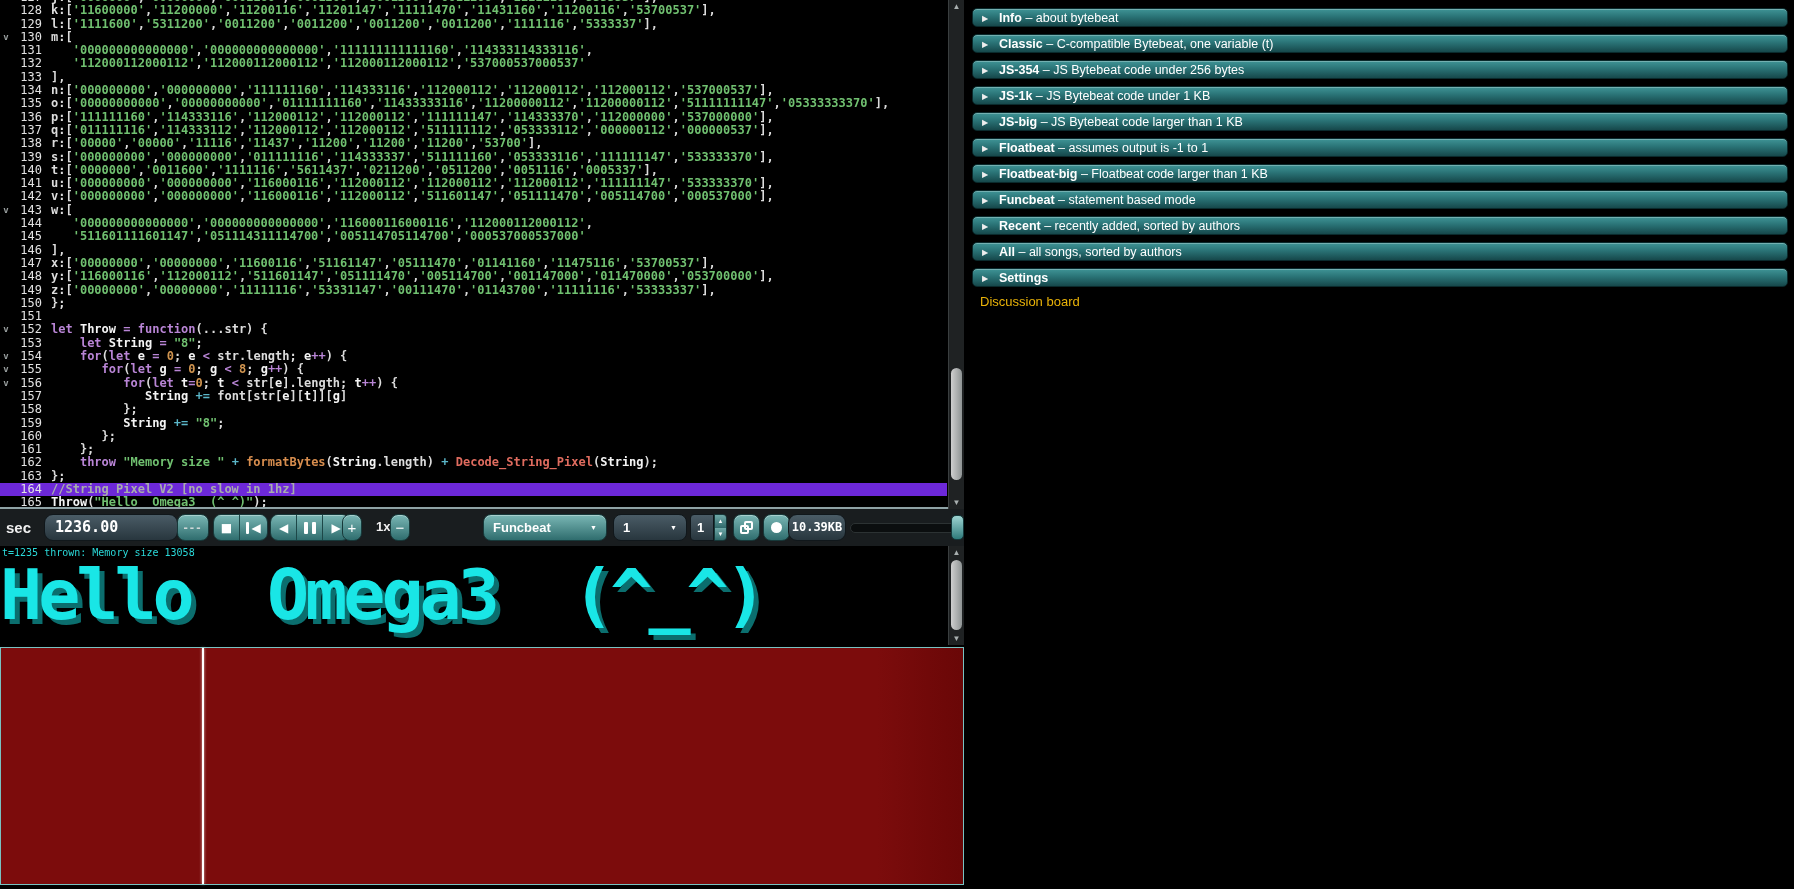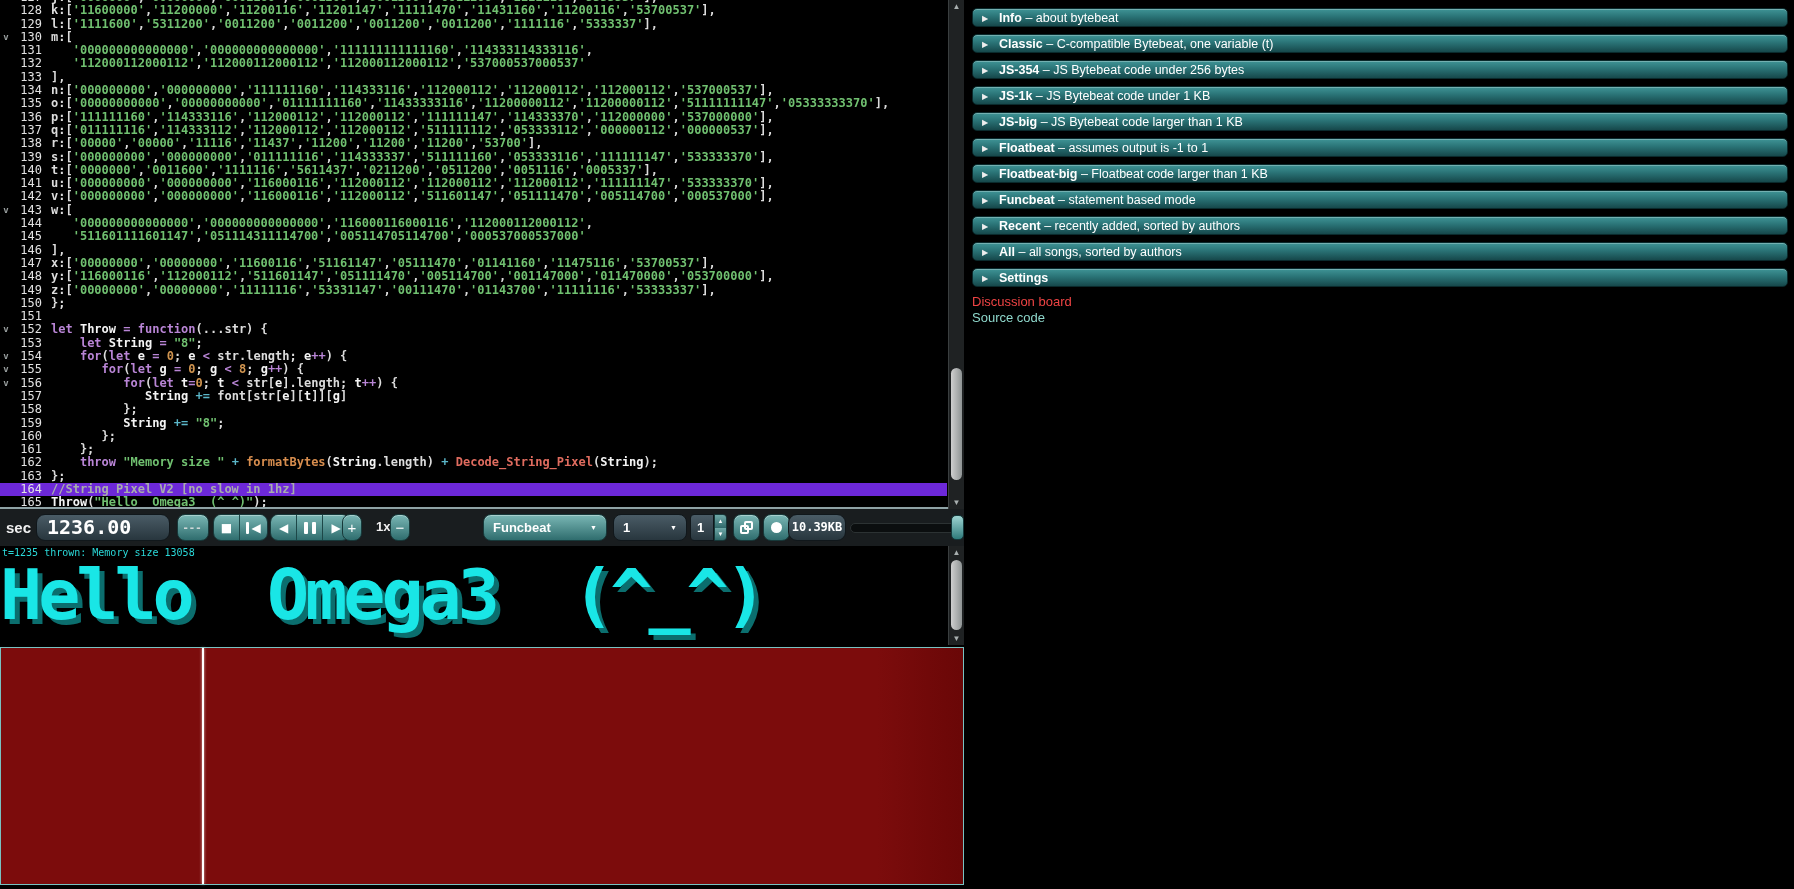--- a/index.html
+++ b/index.html
@@ -46,23 +46,23 @@
   .vs-thumb { position:absolute; left:2px; width:11px; border-radius:6px;
               background:linear-gradient(90deg,#cfcfcf,#8f9494); }
 
   
   .controls { position:absolute; left:0; top:509px; width:964px; height:37px;
               background:#191d1f; }
   .controls .sec { position:absolute; left:6px; top:10px; color:#f0f0f0;
                    font-weight:bold; font-size:15px; }
   .pill-dark { background:linear-gradient(180deg,#4a5c66,#28363e);
                border:1px solid #10171b; border-radius:9px; color:#fff; }
-  .time { position:absolute; left:36px; top:5px; width:134px; height:27px;
+  .time { position:absolute; left:44px; top:5px; width:134px; height:27px;
           font-family:"DejaVu Sans Mono", monospace; font-weight:bold;
-          font-size:20px; line-height:25px; padding-left:10px; }
+          font-size:15px; line-height:25px; padding-left:10px; }
   .tbtn { position:absolute; top:5px; height:27px;
           background:linear-gradient(180deg,#7ab7b5,#2f6d6e);
           border:1px solid #17393a; border-radius:8px; color:#fff;
           box-shadow:inset 0 1px 0 rgba(255,255,255,.35);
           display:flex; align-items:center; justify-content:center;
           font-size:13px; cursor:pointer; }
   .btn-group { position:absolute; top:5px; height:27px; display:flex;
                border-radius:8px; overflow:hidden; border:1px solid #17393a; }
   .btn-group .gbtn { height:100%; background:linear-gradient(180deg,#7ab7b5,#2f6d6e);
                      box-shadow:inset 0 1px 0 rgba(255,255,255,.35);
@@ -132,21 +132,21 @@
   .section { position:relative; width:816px; height:19px; margin-bottom:7px;
              border-radius:5px; border:1px solid #0a2browse2c;
              border:1px solid #0a2a2c;
              background:linear-gradient(180deg,#3f9496 0%,#2a7376 45%,#16484b 100%);
              box-shadow:inset 0 1px 0 rgba(255,255,255,.28);
              color:#fff; font-size:12.5px; line-height:19px; cursor:pointer; }
   .section .arr { position:absolute; left:9px; top:0; font-size:8px; color:#eee; }
   .section .txt { position:absolute; left:26px; top:0; white-space:pre; }
   .section .nm { font-weight:bold; }
   .plink { display:block; font-size:13px; line-height:16px; cursor:pointer; }
-  .plink.l1 { color:#ef4444; margin-top:7px; }
+  .plink.l1 { color:#eab308; margin-top:7px;margin-left:8px; }
   .plink.l2 { color:#8fd8cc; }
 </style>
 </head>
 <body>
 
 <div id="app">
   <div class="left">
 
     <div class="editor">
       <div class="ed-inner" id="ed-inner"><div class="row"><span class="fold"></span><span class="ln">127</span><span class="code"><span class="tk-pl">j:[</span><span class="tk-st">'0000000'</span><span class="tk-pl">,</span><span class="tk-st">'0000000'</span><span class="tk-pl">,</span><span class="tk-st">'0001160'</span><span class="tk-pl">,</span><span class="tk-st">'0001200'</span><span class="tk-pl">,</span><span class="tk-st">'0001200'</span><span class="tk-pl">,</span><span class="tk-st">'0011200'</span><span class="tk-pl">,</span><span class="tk-st">'1111116'</span><span class="tk-pl">,</span><span class="tk-st">'5333337'</span><span class="tk-pl">],</span></span></div><div class="row"><span class="fold"></span><span class="ln">128</span><span class="code"><span class="tk-pl">k:[</span><span class="tk-st">'11600000'</span><span class="tk-pl">,</span><span class="tk-st">'11200000'</span><span class="tk-pl">,</span><span class="tk-st">'11200116'</span><span class="tk-pl">,</span><span class="tk-st">'11201147'</span><span class="tk-pl">,</span><span class="tk-st">'11111470'</span><span class="tk-pl">,</span><span class="tk-st">'11431160'</span><span class="tk-pl">,</span><span class="tk-st">'11200116'</span><span class="tk-pl">,</span><span class="tk-st">'53700537'</span><span class="tk-pl">],</span></span></div><div class="row"><span class="fold"></span><span class="ln">129</span><span class="code"><span class="tk-pl">l:[</span><span class="tk-st">'1111600'</span><span class="tk-pl">,</span><span class="tk-st">'5311200'</span><span class="tk-pl">,</span><span class="tk-st">'0011200'</span><span class="tk-pl">,</span><span class="tk-st">'0011200'</span><span class="tk-pl">,</span><span class="tk-st">'0011200'</span><span class="tk-pl">,</span><span class="tk-st">'0011200'</span><span class="tk-pl">,</span><span class="tk-st">'1111116'</span><span class="tk-pl">,</span><span class="tk-st">'5333337'</span><span class="tk-pl">],</span></span></div><div class="row"><span class="fold">v</span><span class="ln">130</span><span class="code"><span class="tk-pl">m:[</span></span></div><div class="row"><span class="fold"></span><span class="ln">131</span><span class="code"><span class="tk-pl">   </span><span class="tk-st">'000000000000000'</span><span class="tk-pl">,</span><span class="tk-st">'000000000000000'</span><span class="tk-pl">,</span><span class="tk-st">'111111111111160'</span><span class="tk-pl">,</span><span class="tk-st">'114333114333116'</span><span class="tk-pl">,</span></span></div><div class="row"><span class="fold"></span><span class="ln">132</span><span class="code"><span class="tk-pl">   </span><span class="tk-st">'112000112000112'</span><span class="tk-pl">,</span><span class="tk-st">'112000112000112'</span><span class="tk-pl">,</span><span class="tk-st">'112000112000112'</span><span class="tk-pl">,</span><span class="tk-st">'537000537000537'</span></span></div><div class="row"><span class="fold"></span><span class="ln">133</span><span class="code"><span class="tk-pl">],</span></span></div><div class="row"><span class="fold"></span><span class="ln">134</span><span class="code"><span class="tk-pl">n:[</span><span class="tk-st">'000000000'</span><span class="tk-pl">,</span><span class="tk-st">'000000000'</span><span class="tk-pl">,</span><span class="tk-st">'111111160'</span><span class="tk-pl">,</span><span class="tk-st">'114333116'</span><span class="tk-pl">,</span><span class="tk-st">'112000112'</span><span class="tk-pl">,</span><span class="tk-st">'112000112'</span><span class="tk-pl">,</span><span class="tk-st">'112000112'</span><span class="tk-pl">,</span><span class="tk-st">'537000537'</span><span class="tk-pl">],</span></span></div><div class="row"><span class="fold"></span><span class="ln">135</span><span class="code"><span class="tk-pl">o:[</span><span class="tk-st">'00000000000'</span><span class="tk-pl">,</span><span class="tk-st">'00000000000'</span><span class="tk-pl">,</span><span class="tk-st">'01111111160'</span><span class="tk-pl">,</span><span class="tk-st">'11433333116'</span><span class="tk-pl">,</span><span class="tk-st">'11200000112'</span><span class="tk-pl">,</span><span class="tk-st">'11200000112'</span><span class="tk-pl">,</span><span class="tk-st">'51111111147'</span><span class="tk-pl">,</span><span class="tk-st">'05333333370'</span><span class="tk-pl">],</span></span></div><div class="row"><span class="fold"></span><span class="ln">136</span><span class="code"><span class="tk-pl">p:[</span><span class="tk-st">'111111160'</span><span class="tk-pl">,</span><span class="tk-st">'114333116'</span><span class="tk-pl">,</span><span class="tk-st">'112000112'</span><span class="tk-pl">,</span><span class="tk-st">'112000112'</span><span class="tk-pl">,</span><span class="tk-st">'111111147'</span><span class="tk-pl">,</span><span class="tk-st">'114333370'</span><span class="tk-pl">,</span><span class="tk-st">'112000000'</span><span class="tk-pl">,</span><span class="tk-st">'537000000'</span><span class="tk-pl">],</span></span></div><div class="row"><span class="fold"></span><span class="ln">137</span><span class="code"><span class="tk-pl">q:[</span><span class="tk-st">'011111116'</span><span class="tk-pl">,</span><span class="tk-st">'114333112'</span><span class="tk-pl">,</span><span class="tk-st">'112000112'</span><span class="tk-pl">,</span><span class="tk-st">'112000112'</span><span class="tk-pl">,</span><span class="tk-st">'511111112'</span><span class="tk-pl">,</span><span class="tk-st">'053333112'</span><span class="tk-pl">,</span><span class="tk-st">'000000112'</span><span class="tk-pl">,</span><span class="tk-st">'000000537'</span><span class="tk-pl">],</span></span></div><div class="row"><span class="fold"></span><span class="ln">138</span><span class="code"><span class="tk-pl">r:[</span><span class="tk-st">'00000'</span><span class="tk-pl">,</span><span class="tk-st">'00000'</span><span class="tk-pl">,</span><span class="tk-st">'11116'</span><span class="tk-pl">,</span><span class="tk-st">'11437'</span><span class="tk-pl">,</span><span class="tk-st">'11200'</span><span class="tk-pl">,</span><span class="tk-st">'11200'</span><span class="tk-pl">,</span><span class="tk-st">'11200'</span><span class="tk-pl">,</span><span class="tk-st">'53700'</span><span class="tk-pl">],</span></span></div><div class="row"><span class="fold"></span><span class="ln">139</span><span class="code"><span class="tk-pl">s:[</span><span class="tk-st">'000000000'</span><span class="tk-pl">,</span><span class="tk-st">'000000000'</span><span class="tk-pl">,</span><span class="tk-st">'011111116'</span><span class="tk-pl">,</span><span class="tk-st">'114333337'</span><span class="tk-pl">,</span><span class="tk-st">'511111160'</span><span class="tk-pl">,</span><span class="tk-st">'053333116'</span><span class="tk-pl">,</span><span class="tk-st">'111111147'</span><span class="tk-pl">,</span><span class="tk-st">'533333370'</span><span class="tk-pl">],</span></span></div><div class="row"><span class="fold"></span><span class="ln">140</span><span class="code"><span class="tk-pl">t:[</span><span class="tk-st">'0000000'</span><span class="tk-pl">,</span><span class="tk-st">'0011600'</span><span class="tk-pl">,</span><span class="tk-st">'1111116'</span><span class="tk-pl">,</span><span class="tk-st">'5611437'</span><span class="tk-pl">,</span><span class="tk-st">'0211200'</span><span class="tk-pl">,</span><span class="tk-st">'0511200'</span><span class="tk-pl">,</span><span class="tk-st">'0051116'</span><span class="tk-pl">,</span><span class="tk-st">'0005337'</span><span class="tk-pl">],</span></span></div><div class="row"><span class="fold"></span><span class="ln">141</span><span class="code"><span class="tk-pl">u:[</span><span class="tk-st">'000000000'</span><span class="tk-pl">,</span><span class="tk-st">'000000000'</span><span class="tk-pl">,</span><span class="tk-st">'116000116'</span><span class="tk-pl">,</span><span class="tk-st">'112000112'</span><span class="tk-pl">,</span><span class="tk-st">'112000112'</span><span class="tk-pl">,</span><span class="tk-st">'112000112'</span><span class="tk-pl">,</span><span class="tk-st">'111111147'</span><span class="tk-pl">,</span><span class="tk-st">'533333370'</span><span class="tk-pl">],</span></span></div><div class="row"><span class="fold"></span><span class="ln">142</span><span class="code"><span class="tk-pl">v:[</span><span class="tk-st">'000000000'</span><span class="tk-pl">,</span><span class="tk-st">'000000000'</span><span class="tk-pl">,</span><span class="tk-st">'116000116'</span><span class="tk-pl">,</span><span class="tk-st">'112000112'</span><span class="tk-pl">,</span><span class="tk-st">'511601147'</span><span class="tk-pl">,</span><span class="tk-st">'051111470'</span><span class="tk-pl">,</span><span class="tk-st">'005114700'</span><span class="tk-pl">,</span><span class="tk-st">'000537000'</span><span class="tk-pl">],</span></span></div><div class="row"><span class="fold">v</span><span class="ln">143</span><span class="code"><span class="tk-pl">w:[</span></span></div><div class="row"><span class="fold"></span><span class="ln">144</span><span class="code"><span class="tk-pl">   </span><span class="tk-st">'000000000000000'</span><span class="tk-pl">,</span><span class="tk-st">'000000000000000'</span><span class="tk-pl">,</span><span class="tk-st">'116000116000116'</span><span class="tk-pl">,</span><span class="tk-st">'112000112000112'</span><span class="tk-pl">,</span></span></div><div class="row"><span class="fold"></span><span class="ln">145</span><span class="code"><span class="tk-pl">   </span><span class="tk-st">'511601111601147'</span><span class="tk-pl">,</span><span class="tk-st">'051114311114700'</span><span class="tk-pl">,</span><span class="tk-st">'005114705114700'</span><span class="tk-pl">,</span><span class="tk-st">'000537000537000'</span></span></div><div class="row"><span class="fold"></span><span class="ln">146</span><span class="code"><span class="tk-pl">],</span></span></div><div class="row"><span class="fold"></span><span class="ln">147</span><span class="code"><span class="tk-pl">x:[</span><span class="tk-st">'00000000'</span><span class="tk-pl">,</span><span class="tk-st">'00000000'</span><span class="tk-pl">,</span><span class="tk-st">'11600116'</span><span class="tk-pl">,</span><span class="tk-st">'51161147'</span><span class="tk-pl">,</span><span class="tk-st">'05111470'</span><span class="tk-pl">,</span><span class="tk-st">'01141160'</span><span class="tk-pl">,</span><span class="tk-st">'11475116'</span><span class="tk-pl">,</span><span class="tk-st">'53700537'</span><span class="tk-pl">],</span></span></div><div class="row"><span class="fold"></span><span class="ln">148</span><span class="code"><span class="tk-pl">y:[</span><span class="tk-st">'116000116'</span><span class="tk-pl">,</span><span class="tk-st">'112000112'</span><span class="tk-pl">,</span><span class="tk-st">'511601147'</span><span class="tk-pl">,</span><span class="tk-st">'051111470'</span><span class="tk-pl">,</span><span class="tk-st">'005114700'</span><span class="tk-pl">,</span><span class="tk-st">'001147000'</span><span class="tk-pl">,</span><span class="tk-st">'011470000'</span><span class="tk-pl">,</span><span class="tk-st">'053700000'</span><span class="tk-pl">],</span></span></div><div class="row"><span class="fold"></span><span class="ln">149</span><span class="code"><span class="tk-pl">z:[</span><span class="tk-st">'00000000'</span><span class="tk-pl">,</span><span class="tk-st">'00000000'</span><span class="tk-pl">,</span><span class="tk-st">'11111116'</span><span class="tk-pl">,</span><span class="tk-st">'53331147'</span><span class="tk-pl">,</span><span class="tk-st">'00111470'</span><span class="tk-pl">,</span><span class="tk-st">'01143700'</span><span class="tk-pl">,</span><span class="tk-st">'11111116'</span><span class="tk-pl">,</span><span class="tk-st">'53333337'</span><span class="tk-pl">],</span></span></div><div class="row"><span class="fold"></span><span class="ln">150</span><span class="code"><span class="tk-pl">};</span></span></div><div class="row"><span class="fold"></span><span class="ln">151</span><span class="code"></span></div><div class="row"><span class="fold">v</span><span class="ln">152</span><span class="code"><span class="tk-kw">let </span><span class="tk-b">Throw</span><span class="tk-pl"> </span><span class="tk-op">=</span><span class="tk-pl"> </span><span class="tk-kw">function</span><span class="tk-pl">(...str) {</span></span></div><div class="row"><span class="fold"></span><span class="ln">153</span><span class="code"><span class="tk-pl">    </span><span class="tk-kw">let </span><span class="tk-b">String</span><span class="tk-pl"> </span><span class="tk-op">=</span><span class="tk-pl"> </span><span class="tk-st">"8"</span><span class="tk-pl">;</span></span></div><div class="row"><span class="fold">v</span><span class="ln">154</span><span class="code"><span class="tk-pl">    </span><span class="tk-kw">for</span><span class="tk-pl">(</span><span class="tk-kw">let </span><span class="tk-b">e</span><span class="tk-pl"> </span><span class="tk-op">=</span><span class="tk-pl"> </span><span class="tk-num">0</span><span class="tk-pl">; </span><span class="tk-b">e</span><span class="tk-pl"> </span><span class="tk-op">&lt;</span><span class="tk-pl"> str.length; </span><span class="tk-b">e</span><span class="tk-op">++</span><span class="tk-pl">) {</span></span></div><div class="row"><span class="fold">v</span><span class="ln">155</span><span class="code"><span class="tk-pl">       </span><span class="tk-kw">for</span><span class="tk-pl">(</span><span class="tk-kw">let </span><span class="tk-b">g</span><span class="tk-pl"> </span><span class="tk-op">=</span><span class="tk-pl"> </span><span class="tk-num">0</span><span class="tk-pl">; </span><span class="tk-b">g</span><span class="tk-pl"> </span><span class="tk-op">&lt;</span><span class="tk-pl"> </span><span class="tk-num">8</span><span class="tk-pl">; </span><span class="tk-b">g</span><span class="tk-op">++</span><span class="tk-pl">) {</span></span></div><div class="row"><span class="fold">v</span><span class="ln">156</span><span class="code"><span class="tk-pl">          </span><span class="tk-kw">for</span><span class="tk-pl">(</span><span class="tk-kw">let </span><span class="tk-b">t</span><span class="tk-op">=</span><span class="tk-num">0</span><span class="tk-pl">; </span><span class="tk-b">t</span><span class="tk-pl"> </span><span class="tk-op">&lt;</span><span class="tk-pl"> str[</span><span class="tk-b">e</span><span class="tk-pl">].length; </span><span class="tk-b">t</span><span class="tk-op">++</span><span class="tk-pl">) {</span></span></div><div class="row"><span class="fold"></span><span class="ln">157</span><span class="code"><span class="tk-pl">             </span><span class="tk-b">String</span><span class="tk-pl"> </span><span class="tk-op2">+=</span><span class="tk-pl"> font[str[</span><span class="tk-b">e</span><span class="tk-pl">][</span><span class="tk-b">t</span><span class="tk-pl">]][</span><span class="tk-b">g</span><span class="tk-pl">]</span></span></div><div class="row"><span class="fold"></span><span class="ln">158</span><span class="code"><span class="tk-pl">          };</span></span></div><div class="row"><span class="fold"></span><span class="ln">159</span><span class="code"><span class="tk-pl">          </span><span class="tk-b">String</span><span class="tk-pl"> </span><span class="tk-op2">+=</span><span class="tk-pl"> </span><span class="tk-st">"8"</span><span class="tk-pl">;</span></span></div><div class="row"><span class="fold"></span><span class="ln">160</span><span class="code"><span class="tk-pl">       };</span></span></div><div class="row"><span class="fold"></span><span class="ln">161</span><span class="code"><span class="tk-pl">    };</span></span></div><div class="row"><span class="fold"></span><span class="ln">162</span><span class="code"><span class="tk-pl">    </span><span class="tk-kw">throw</span><span class="tk-pl"> </span><span class="tk-st">"Memory size "</span><span class="tk-pl"> </span><span class="tk-op2">+</span><span class="tk-pl"> </span><span class="tk-fn1">formatBytes</span><span class="tk-pl">(</span><span class="tk-b">String</span><span class="tk-pl">.length) </span><span class="tk-op2">+</span><span class="tk-pl"> </span><span class="tk-fn2">Decode_String_Pixel</span><span class="tk-pl">(</span><span class="tk-b">String</span><span class="tk-pl">);</span></span></div><div class="row"><span class="fold"></span><span class="ln">163</span><span class="code"><span class="tk-pl">};</span></span></div><div class="row hl"><span class="fold"></span><span class="ln">164</span><span class="code"><span class="tk-cm">//String Pixel V2 [no slow in 1hz]</span></span></div><div class="row"><span class="fold"></span><span class="ln">165</span><span class="code"><span class="tk-b">Throw</span><span class="tk-pl">(</span><span class="tk-st">"Hello  Omega3  (^_^)"</span><span class="tk-pl">);</span></span></div></div>
@@ -282,15 +282,14 @@
         <div class="section">
           <span class="arr">▶</span>
           <span class="txt"><span class="nm">All</span> – all songs, sorted by authors</span>
         </div>
         <div class="section">
           <span class="arr">▶</span>
           <span class="txt"><span class="nm">Settings</span></span>
         </div>
       </div>
     <a class="plink l1">Discussion board</a>
-    <a class="plink l2">Source code</a>
   </div>
 </div>
 
 </body></html>

